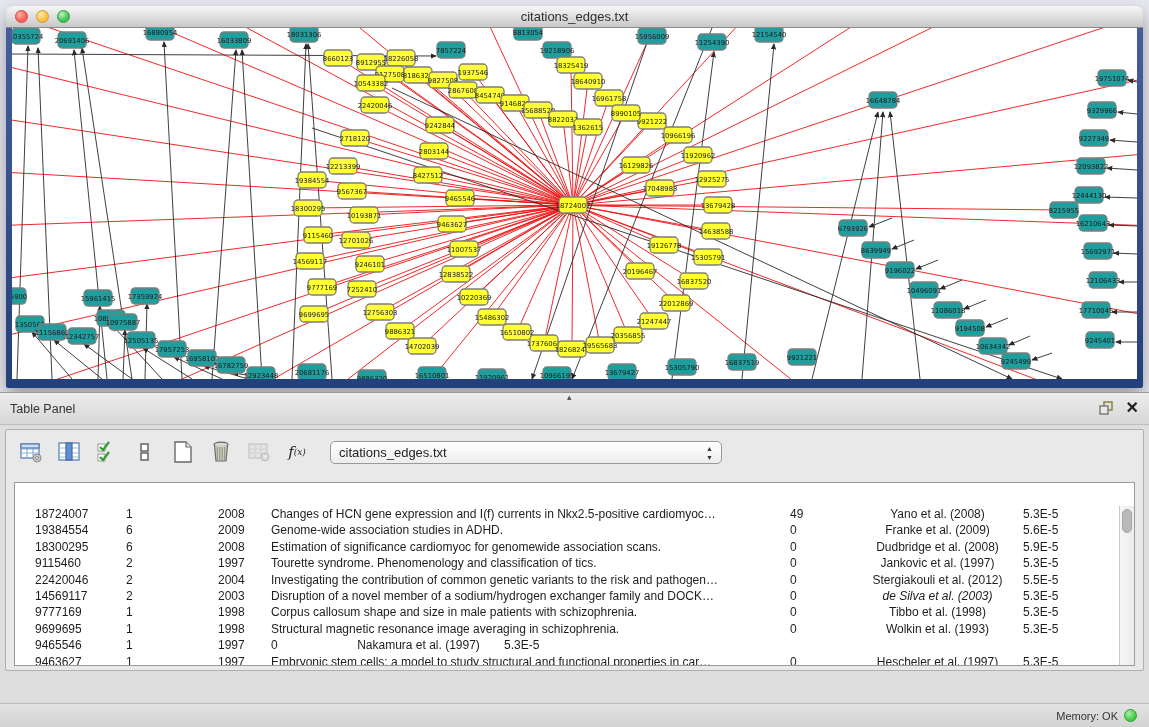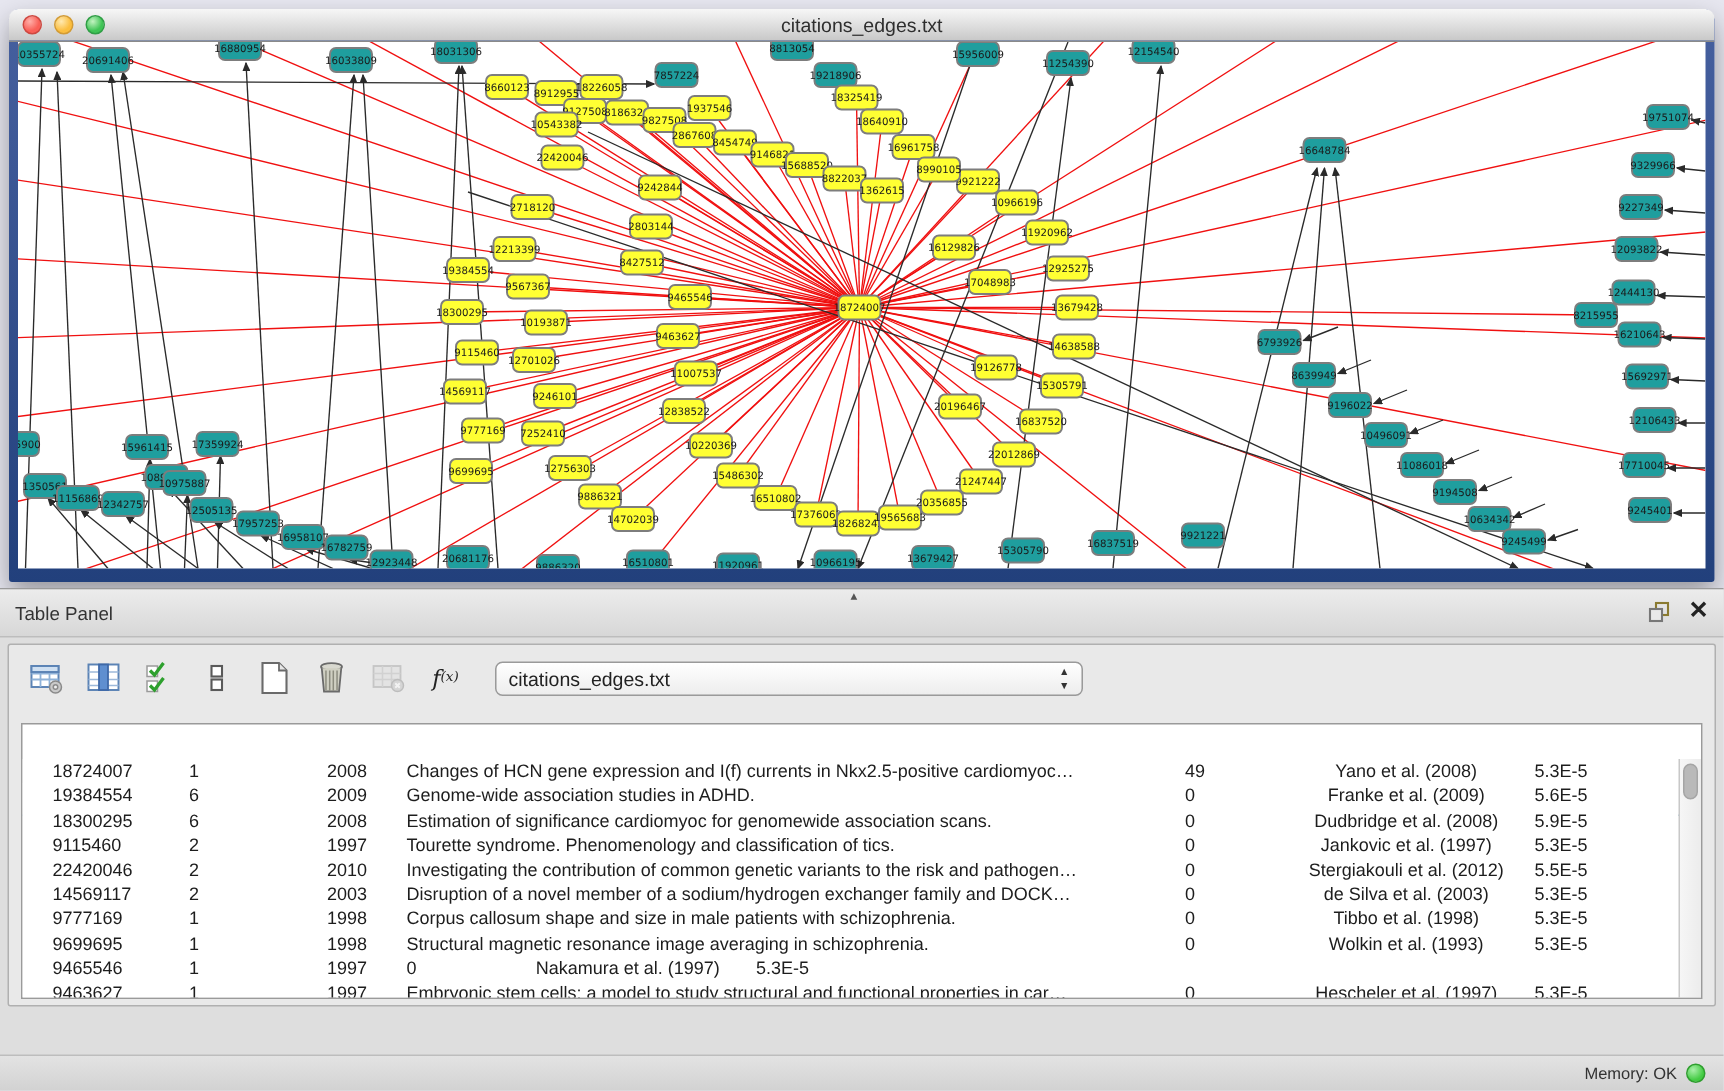--- a/index.html
+++ b/index.html
@@ -841,33 +841,33 @@
             <div class="g-cell" style="width: 84px; flex: 0 0 84px; padding-left: 14px;">2</div>
             <div class="g-cell" style="width: 67px; flex: 0 0 67px; padding-left: 22px;">1997</div>
             <div class="g-cell" style="width: 519px; flex: 0 0 519px; padding-left: 8px;">Tourette syndrome. Phenomenology and classification of tics.</div>
             <div class="g-cell" style="width: 78px; flex: 0 0 78px; padding-left: 8px;">0</div>
             <div class="g-cell" style="width: 155px; flex: 0 0 155px; padding-left: 0px; text-align: center;">Jankovic et al. (1997)</div>
             <div class="g-cell" style="width: 90px; flex: 0 0 90px; padding-left: 8px;">5.3E-5</div>
           </div>
           <div class="g-row">
             <div class="g-cell" style="width: 97px; flex: 0 0 97px; padding-left: 20px;">22420046</div>
             <div class="g-cell" style="width: 84px; flex: 0 0 84px; padding-left: 14px;">2</div>
-            <div class="g-cell" style="width: 67px; flex: 0 0 67px; padding-left: 22px;">2010</div>
+            <div class="g-cell" style="width: 67px; flex: 0 0 67px; padding-left: 22px;">2004</div>
             <div class="g-cell" style="width: 519px; flex: 0 0 519px; padding-left: 8px;">Investigating the contribution of common genetic variants to the risk and pathogen…</div>
             <div class="g-cell" style="width: 78px; flex: 0 0 78px; padding-left: 8px;">0</div>
             <div class="g-cell" style="width: 155px; flex: 0 0 155px; padding-left: 0px; text-align: center;">Stergiakouli et al. (2012)</div>
             <div class="g-cell" style="width: 90px; flex: 0 0 90px; padding-left: 8px;">5.5E-5</div>
           </div>
           <div class="g-row">
             <div class="g-cell" style="width: 97px; flex: 0 0 97px; padding-left: 20px;">14569117</div>
             <div class="g-cell" style="width: 84px; flex: 0 0 84px; padding-left: 14px;">2</div>
             <div class="g-cell" style="width: 67px; flex: 0 0 67px; padding-left: 22px;">2003</div>
             <div class="g-cell" style="width: 519px; flex: 0 0 519px; padding-left: 8px;">Disruption of a novel member of a sodium/hydrogen exchanger family and DOCK…</div>
             <div class="g-cell" style="width: 78px; flex: 0 0 78px; padding-left: 8px;">0</div>
-            <div class="g-cell" style="width: 155px; flex: 0 0 155px; padding-left: 0px; text-align: center;">de Silva et al. (2003)</div>
+            <div class="g-cell" style="width: 155px; flex: 0 0 155px; padding-left: 0px; text-align: center; font-style: italic;">de Silva et al. (2003)</div>
             <div class="g-cell" style="width: 90px; flex: 0 0 90px; padding-left: 8px;">5.3E-5</div>
           </div>
           <div class="g-row">
             <div class="g-cell" style="width: 97px; flex: 0 0 97px; padding-left: 20px;">9777169</div>
             <div class="g-cell" style="width: 84px; flex: 0 0 84px; padding-left: 14px;">1</div>
             <div class="g-cell" style="width: 67px; flex: 0 0 67px; padding-left: 22px;">1998</div>
             <div class="g-cell" style="width: 519px; flex: 0 0 519px; padding-left: 8px;">Corpus callosum shape and size in male patients with schizophrenia.</div>
             <div class="g-cell" style="width: 78px; flex: 0 0 78px; padding-left: 8px;">0</div>
             <div class="g-cell" style="width: 155px; flex: 0 0 155px; padding-left: 0px; text-align: center;">Tibbo et al. (1998)</div>
             <div class="g-cell" style="width: 90px; flex: 0 0 90px; padding-left: 8px;">5.3E-5</div>

